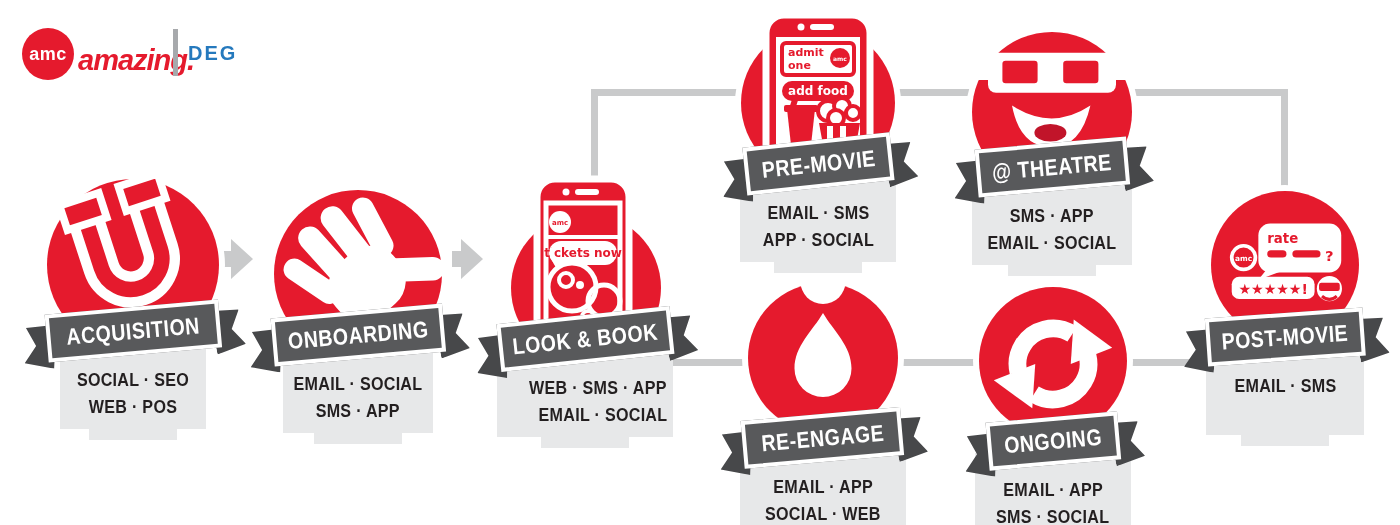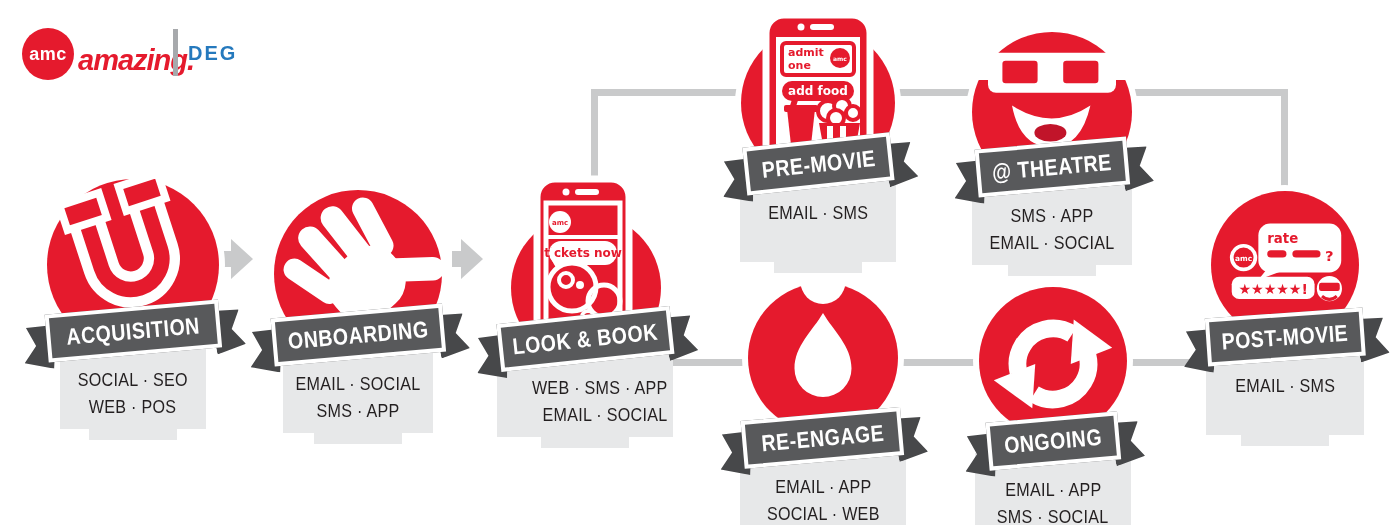--- a/index.html
+++ b/index.html
@@ -10,21 +10,21 @@
   .line{position:absolute;background:#c9cacb;z-index:1;}
   .arrow{position:absolute;z-index:1;}
 
   
   .circle{position:absolute;border-radius:50%;background:#e51a2d;z-index:2;box-shadow:0 0 0 6px #fff;}
   .icon-svg,.phone-svg{position:absolute;z-index:2;}
 
   
   .channels{position:absolute;z-index:3;background:#e7e8e9;text-align:center;padding-top:24px;}
   .channels::after{content:"";position:absolute;left:50%;bottom:-11px;width:88px;height:11px;margin-left:-44px;background:#e7e8e9;}
-  .ch-line{font-size:17.5px;font-weight:normal;color:#231f20;line-height:27px;letter-spacing:.3px;white-space:nowrap;}
+  .ch-line{font-size:17.5px;font-weight:bold;color:#231f20;line-height:27px;letter-spacing:.3px;white-space:nowrap;}
   .ch-line span{display:inline-block;transform:scaleX(.92);}
 
   
   .banner{position:absolute;z-index:4;height:40px;}
   .banner-core{position:relative;z-index:1;height:100%;background:#58595b;border:4px solid #fff;display:flex;align-items:center;justify-content:center;}
   .banner-core span{color:#fff;font-weight:bold;font-size:23px;letter-spacing:.6px;white-space:nowrap;display:inline-block;transform:scaleX(.85);}
   .tail{position:absolute;top:9px;width:30px;height:44px;background:#47484a;z-index:0;}
   .tail-l{left:-22px;clip-path:polygon(100% 0,0 10%,36% 50%,0 90%,100% 100%);transform:rotate(7deg);}
   .tail-r{right:-22px;clip-path:polygon(0 0,100% 10%,64% 50%,100% 90%,0 100%);transform:rotate(-7deg);}
 
@@ -173,20 +173,21 @@
           <circle cx="92" cy="102" r="7"></circle>
           <circle cx="75" cy="107" r="8"></circle>
         </g>
         <polygon points="58,112 99,112 95,134 62,134" fill="#e51a2d"></polygon>
         <rect x="66" y="115" width="6" height="19" fill="#ffffff"></rect>
         <rect x="79" y="115" width="6" height="19" fill="#ffffff"></rect>
       </g>
     </svg>
     <div class="channels" style="left:740px;top:176px;width:156px;height:62px;">
       <div class="ch-line"><span>EMAIL · SMS</span></div>
+      <div class="ch-line"><span>APP · SOCIAL</span></div>
     </div>
     <div class="banner" style="left:744px;top:140px;width:148px;transform:rotate(-6deg);">
       <div class="tail tail-l"></div>
       <div class="tail tail-r"></div>
       <div class="banner-core">
           <span>PRE-MOVIE</span>
         </div>
     </div>
   </div>
 

